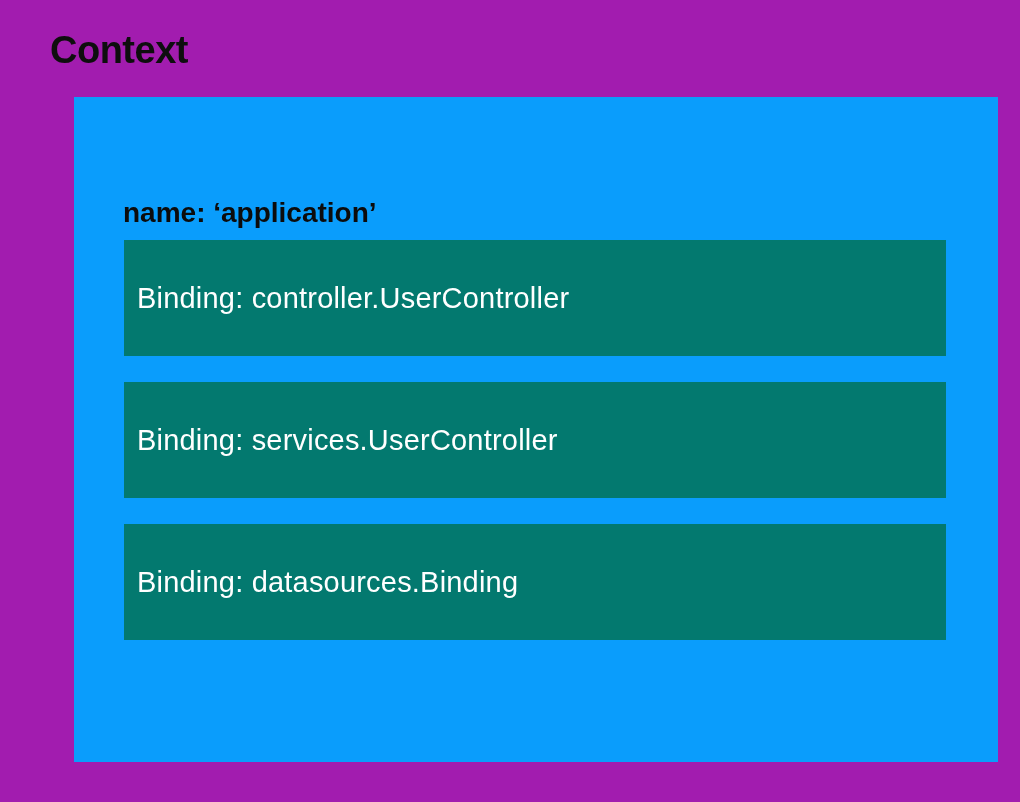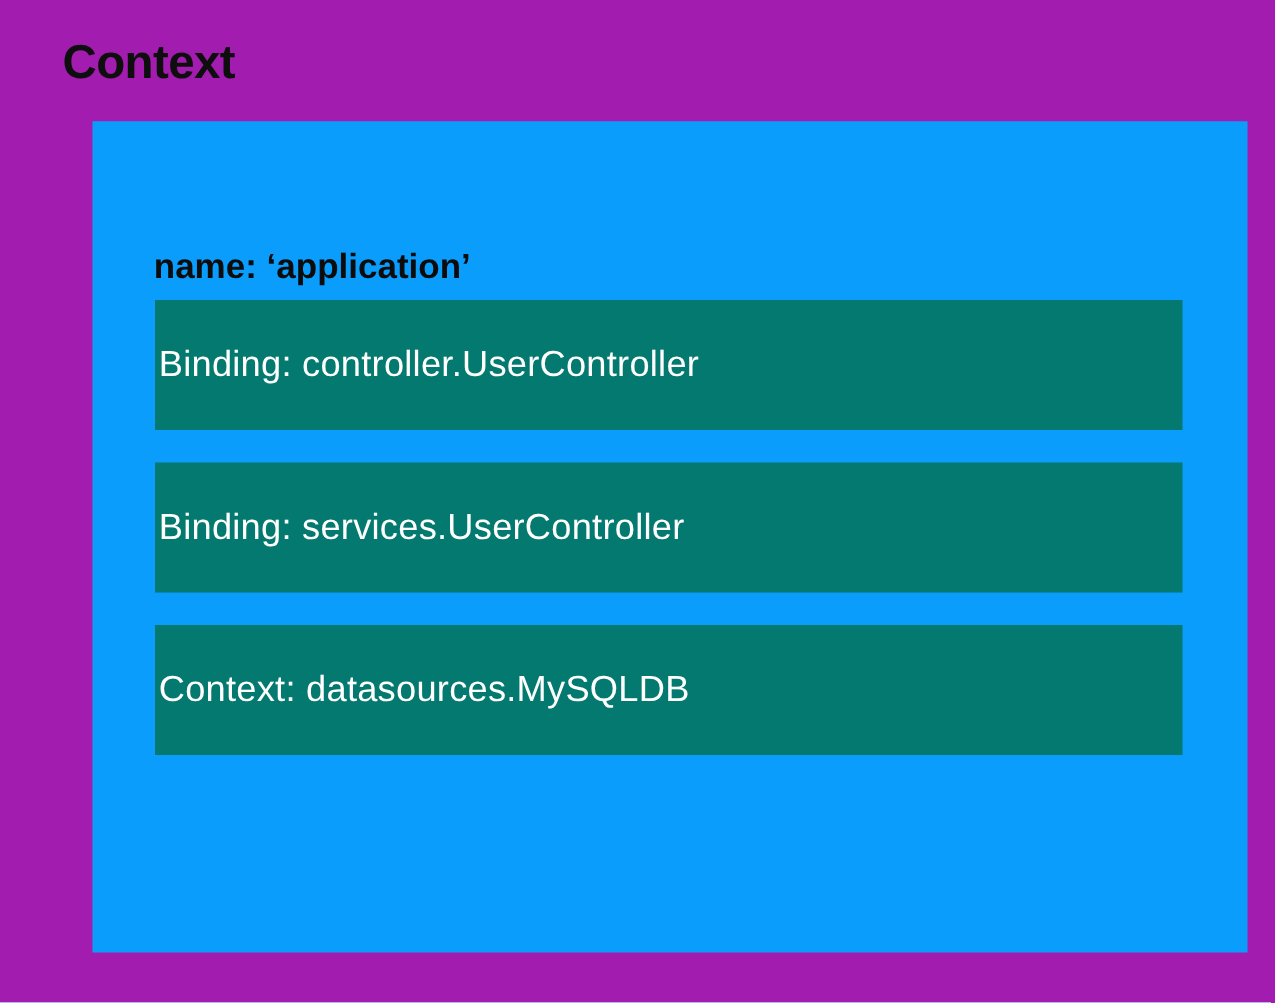--- a/index.html
+++ b/index.html
@@ -43,25 +43,25 @@
     line-height: 34px;
     white-space: pre;
   }
   .bindings {
     position: absolute;
     left: 50px;
     top: 143px;
     width: 822px;
   }
   .binding-bar {
-    height: 104px;
+    height: 116px;
     margin-bottom: 26px;
     display: flex;
     align-items: center;
-    padding-left: 3px;
+    padding-left: 13px;
     box-sizing: border-box;
   }
   .binding-bar:last-child { margin-bottom: 0; }
   .binding-label {
     color: #ffffff;
     font-size: 29px;
     font-weight: normal;
     letter-spacing: 0.2px;
   }
 </style>
@@ -80,18 +80,18 @@
     </div>
 
     <div class="bindings">
       <div class="binding-bar" style="background: rgb(3, 121, 111);">
         <span class="binding-label" style="color: rgb(255, 255, 255);">Binding: controller.UserController</span>
       </div>
       <div class="binding-bar" style="background: rgb(3, 121, 111);">
         <span class="binding-label" style="color: rgb(255, 255, 255);">Binding: services.UserController</span>
       </div>
       <div class="binding-bar" style="background: rgb(3, 121, 111);">
-        <span class="binding-label" style="color: rgb(255, 255, 255);">Context: datasources.MySQLDB</span>
+        <span class="binding-label" style="color: rgb(255, 255, 255);">Binding: datasources.Binding</span>
       </div>
     </div>
 
   </div>
 </div>
 
 </body></html>

